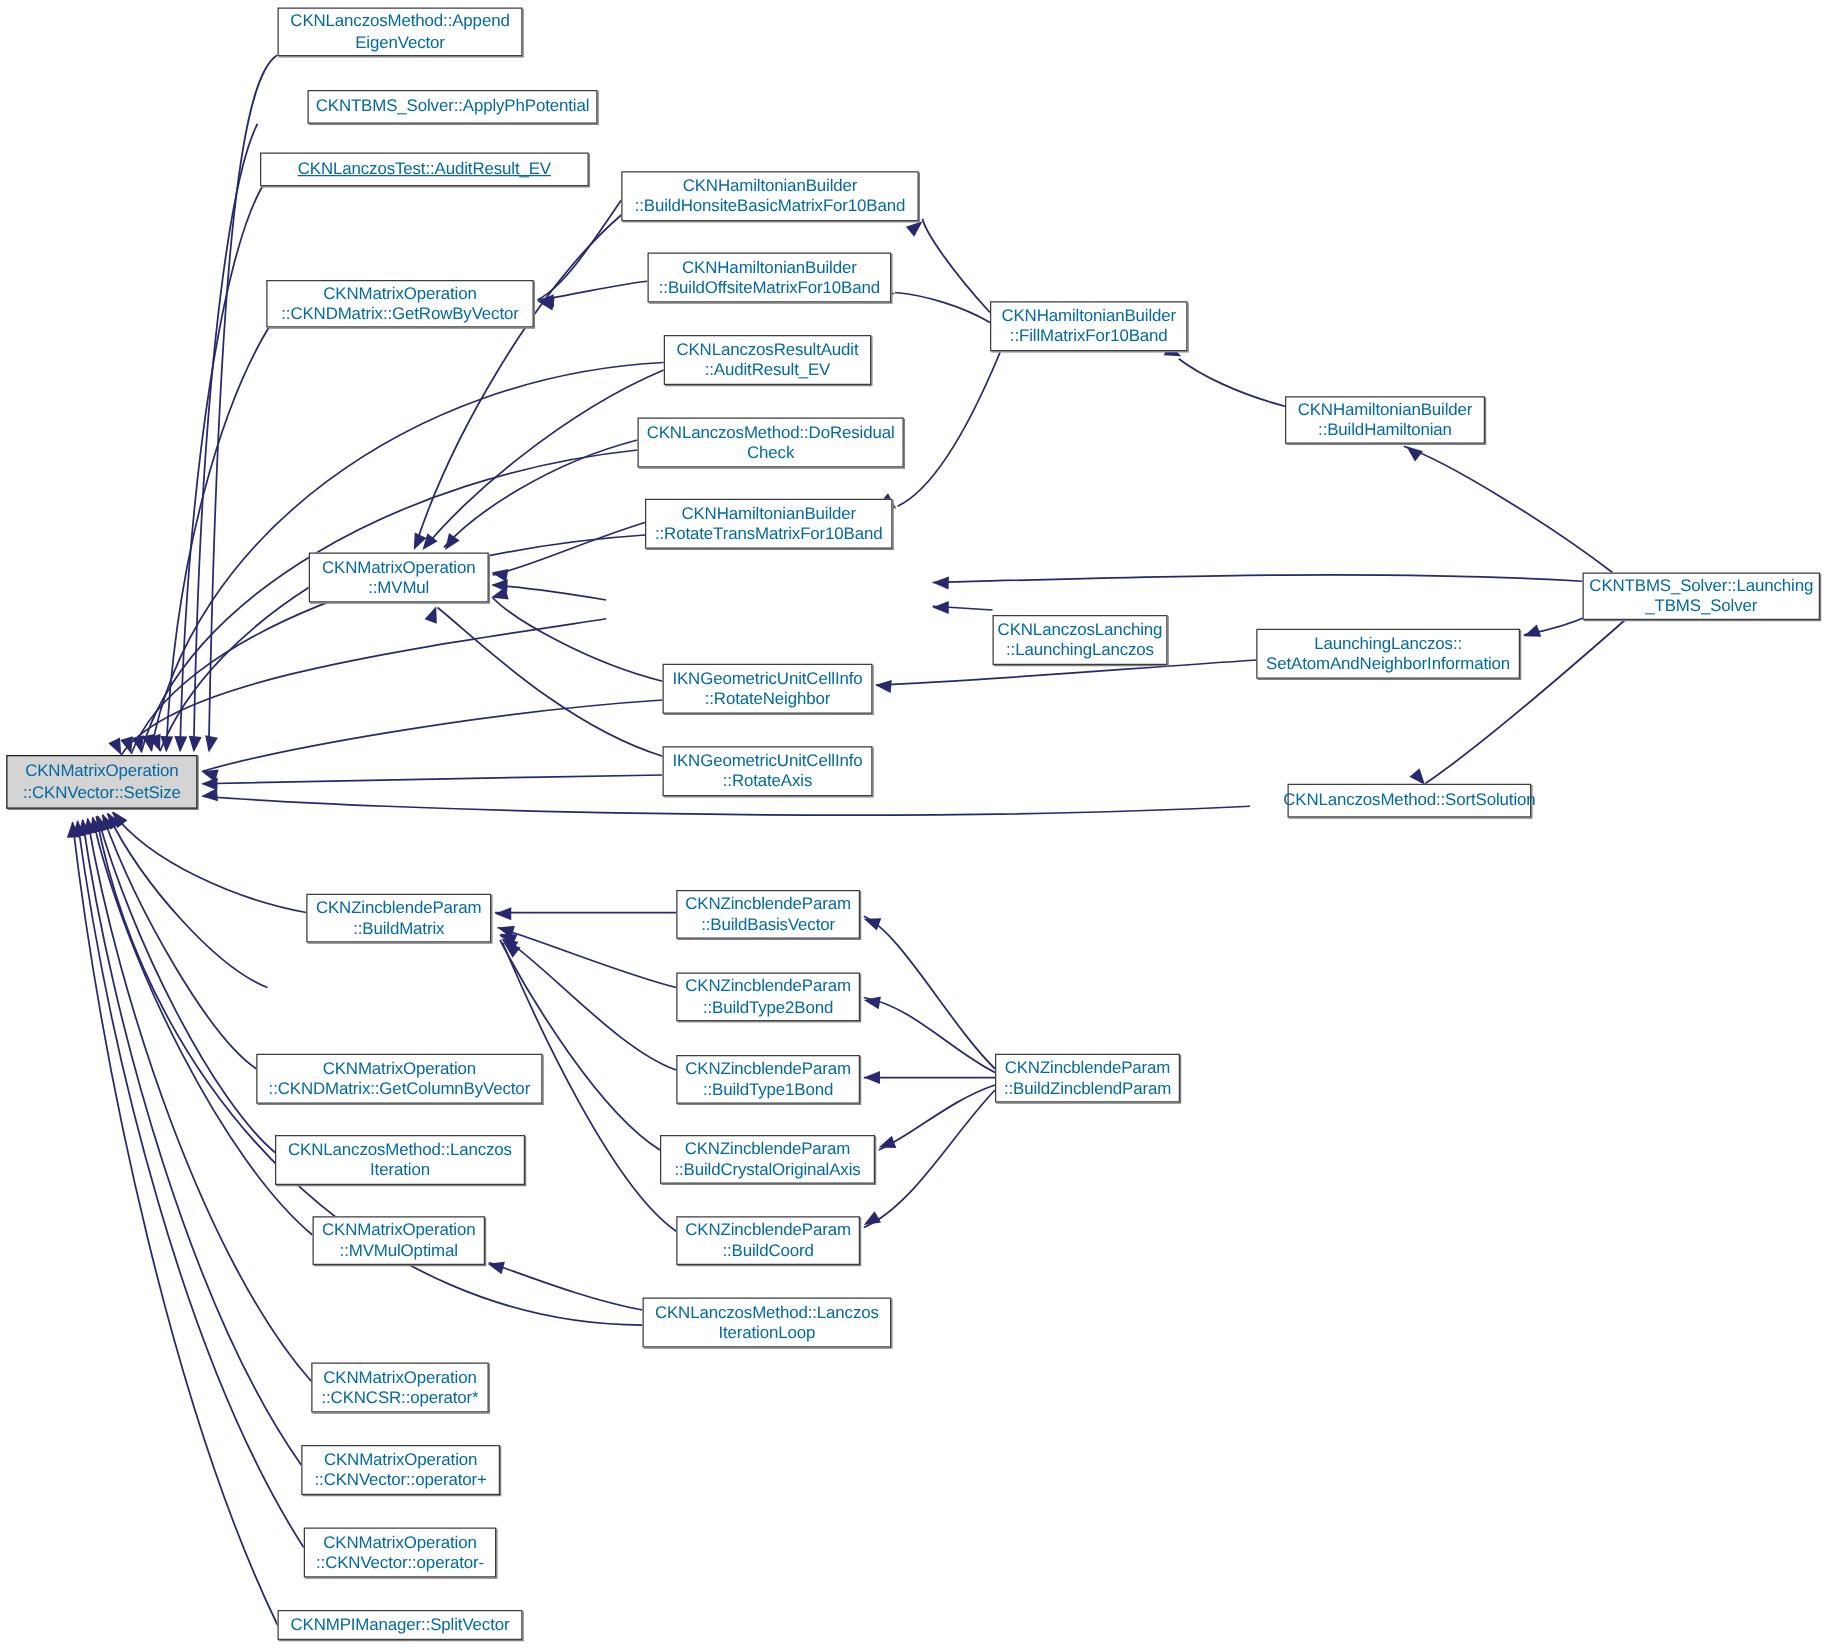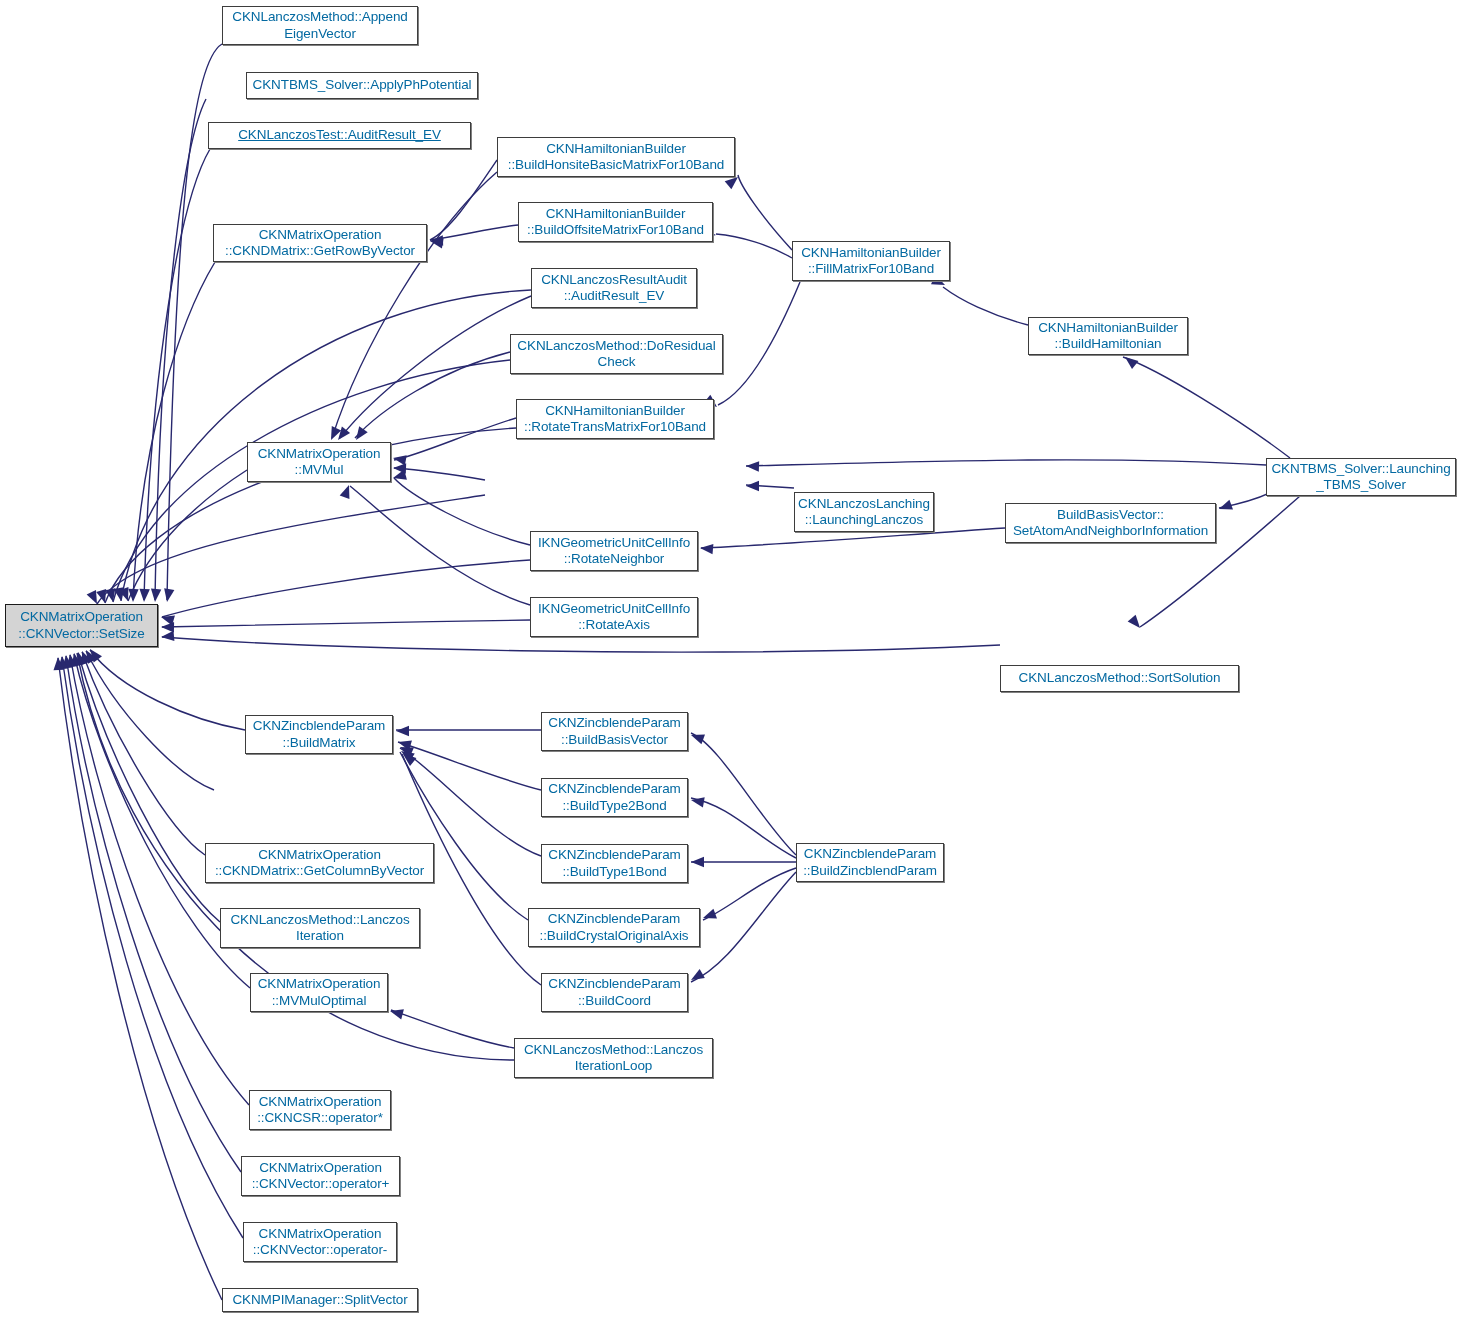--- a/index.html
+++ b/index.html
@@ -180,25 +180,25 @@
     <div class="node" style="left: 530px; top: 531px; width: 168px; height: 40px;">IKNGeometricUnitCellInfo
 ::RotateNeighbor</div>
     <div class="node" style="left: 530px; top: 597px; width: 168px; height: 40px;">IKNGeometricUnitCellInfo
 ::RotateAxis</div>
     <div class="node" style="left: 792px; top: 241px; width: 158px; height: 40px;">CKNHamiltonianBuilder
 ::FillMatrixFor10Band</div>
     <div class="node" style="left: 1028px; top: 317px; width: 160px; height: 38px;">CKNHamiltonianBuilder
 ::BuildHamiltonian</div>
     <div class="node" style="left: 794px; top: 492px; width: 140px; height: 40px;">CKNLanczosLanching
 ::LaunchingLanczos</div>
-    <div class="node" style="left: 1005px; top: 503px; width: 211px; height: 40px;">BuildBasisVector::
+    <div class="node" style="left: 1005px; top: 503px; width: 211px; height: 40px;">LaunchingLanczos::
 SetAtomAndNeighborInformation</div>
     <div class="node" style="left: 1266px; top: 458px; width: 190px; height: 38px;">CKNTBMS_Solver::Launching
 _TBMS_Solver</div>
-    <div class="node" style="left: 1000px; top: 627px; width: 239px; height: 27px; margin-top: 38px;">CKNLanczosMethod::SortSolution</div>
+    <div class="node" style="left: 1030px; top: 627px; width: 195px; height: 27px;">CKNLanczosMethod::SortSolution</div>
     <div class="node" style="left: 245px; top: 715px; width: 148px; height: 39px;">CKNZincblendeParam
 ::BuildMatrix</div>
     <div class="node" style="left: 205px; top: 843px; width: 229px; height: 40px;">CKNMatrixOperation
 ::CKNDMatrix::GetColumnByVector</div>
     <div class="node" style="left: 220px; top: 908px; width: 200px; height: 40px;">CKNLanczosMethod::Lanczos
 Iteration</div>
     <div class="node" style="left: 250px; top: 973px; width: 138px; height: 39px;">CKNMatrixOperation
 ::MVMulOptimal</div>
     <div class="node" style="left: 249px; top: 1090px; width: 142px; height: 40px;">CKNMatrixOperation
 ::CKNCSR::operator*</div>

